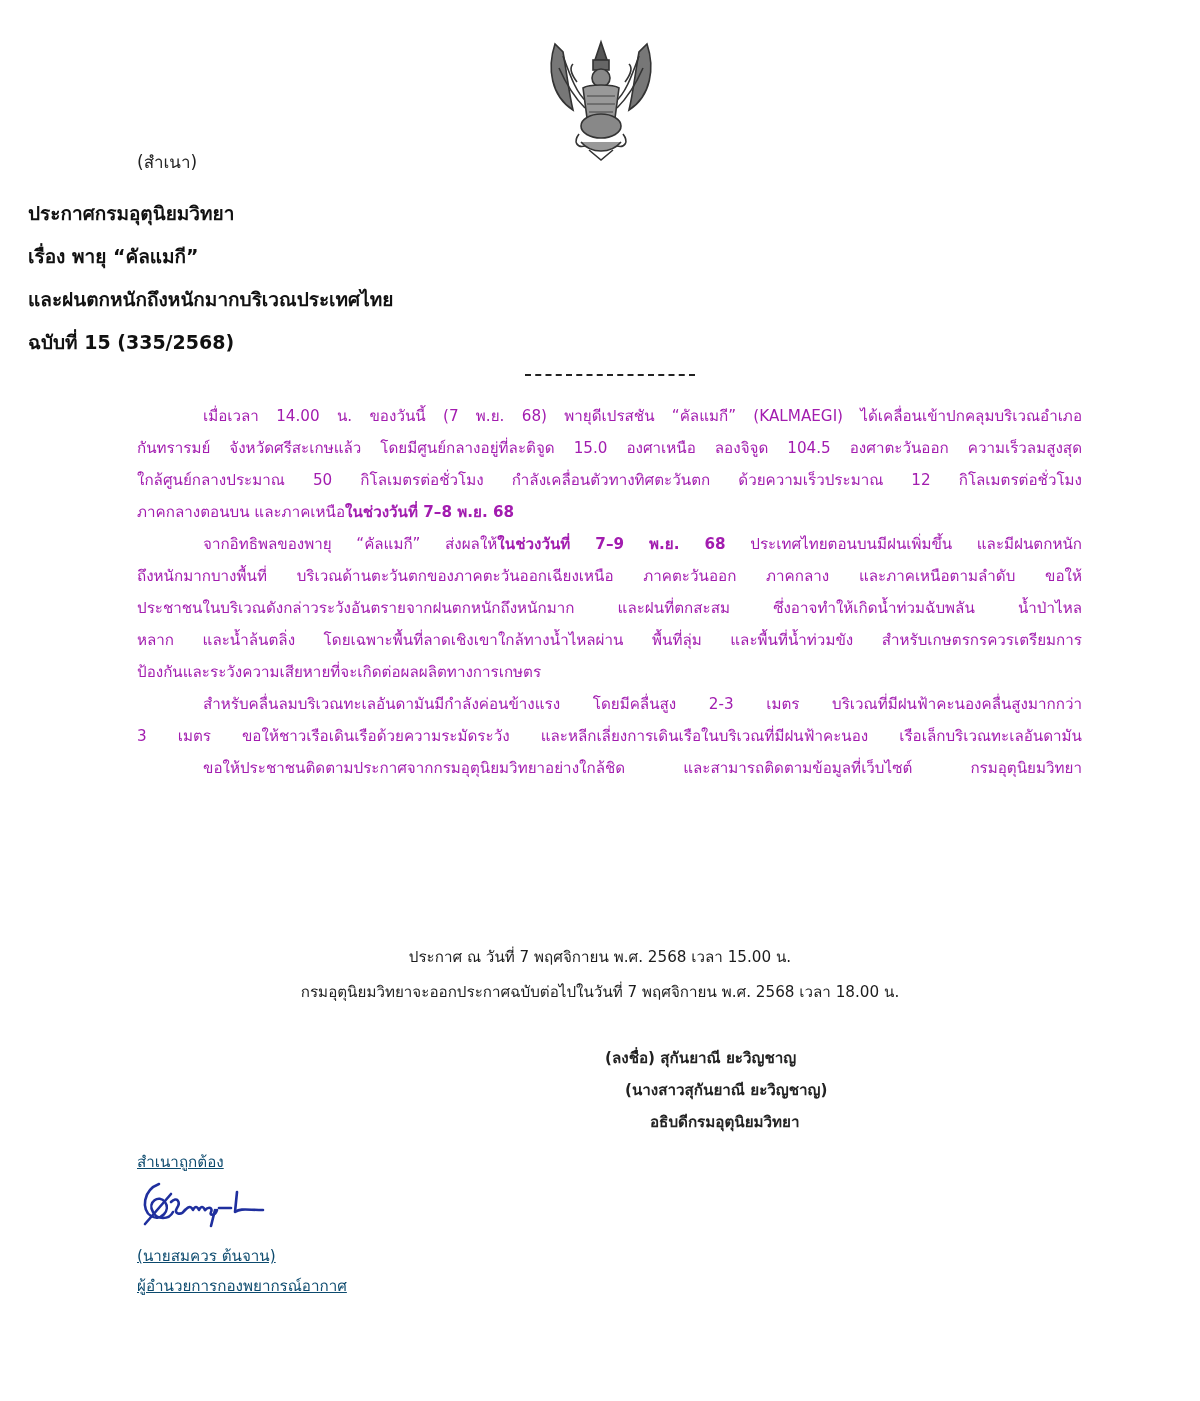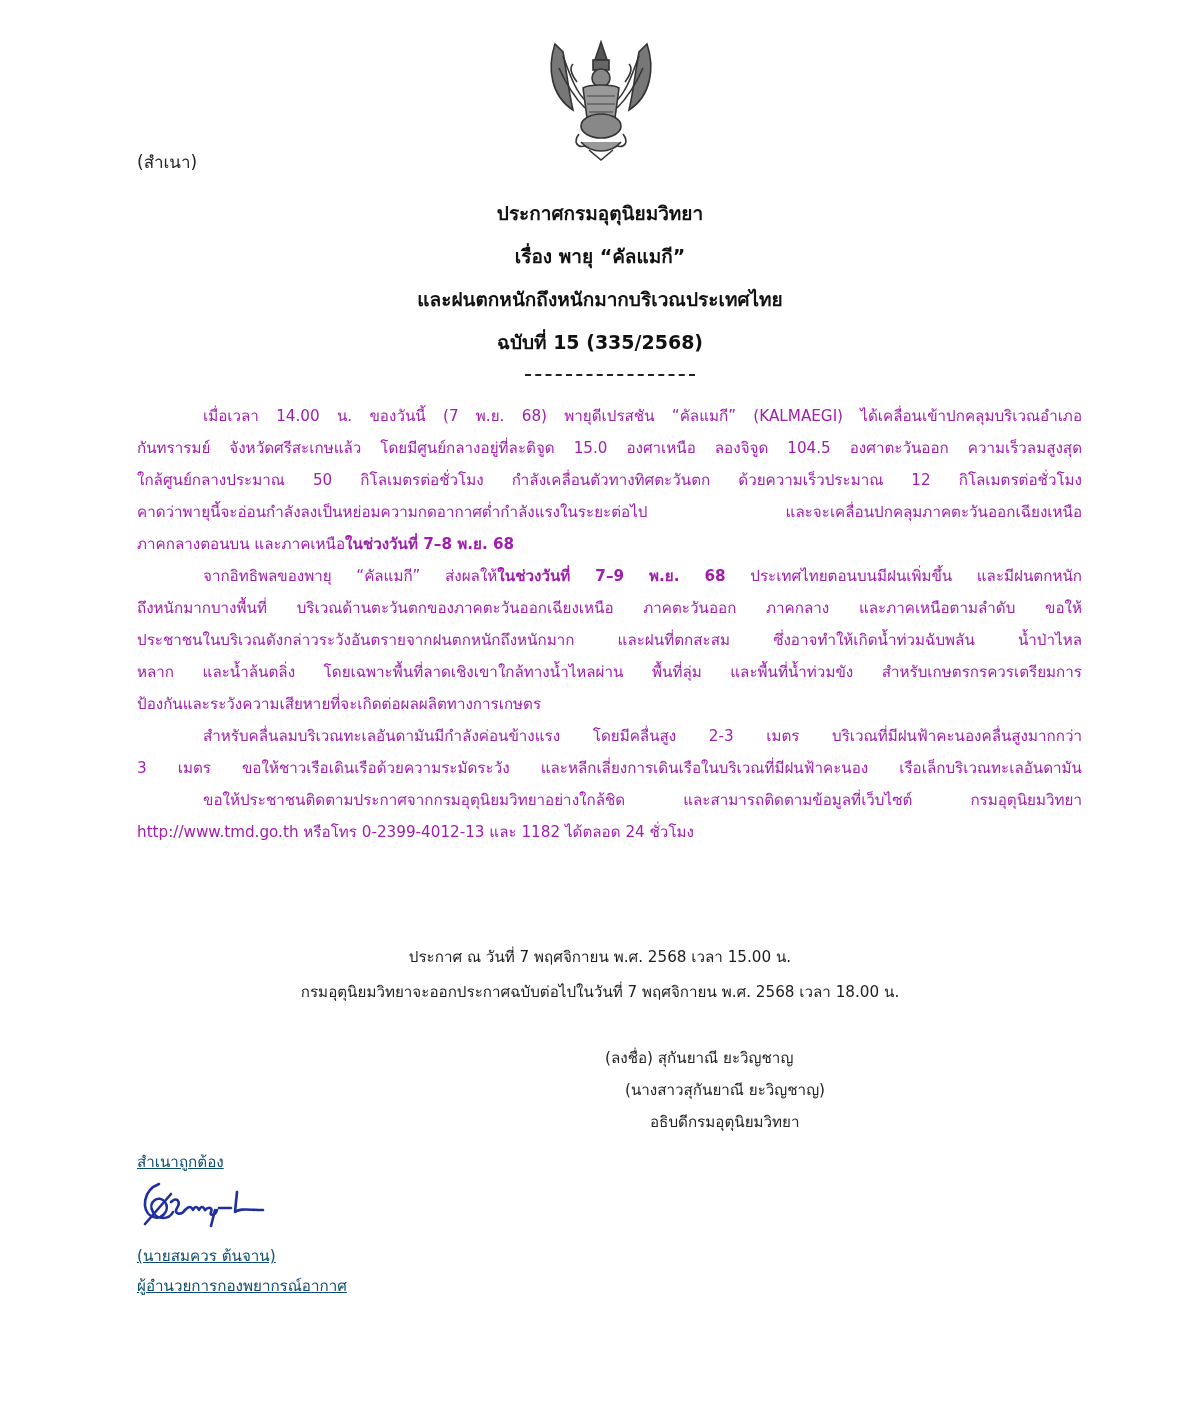--- a/index.html
+++ b/index.html
@@ -17,22 +17,23 @@
       position: absolute; left: 543px; top: 38px; width: 116px; height: 124px;
     }
     .emblem svg { width: 100%; height: 100%; display: block; }
 
     .copy-label {
       position: absolute; left: 137px; top: 148px;
       font-size: 17px; color: #222;
     }
 
     .title-block {
-      position: absolute; left: 0; width: 1200px; text-align: center;
+      position: absolute; left: 0; width: 1200px; 
       top: 192px;
+      padding-left: 28px;
     }
     .title-line {
       font-size: 19px; font-weight: bold; color: #111;
       height: 43px; line-height: 43px;
     }
     .divider {
       position: absolute; left: 525px; top: 374px; width: 170px;
       border-top: 2px dashed #222; height: 0;
     }
 
@@ -52,21 +53,21 @@
     .announce {
       position: absolute; left: 0; width: 1200px; text-align: center; top: 940px;
     }
     .announce .aline {
       font-size: 15.2px; height: 35px; line-height: 35px; color: #1c1c1c;
     }
 
     .signer {
       position: absolute; left: 600px; top: 1042px; width: 300px;
     }
-    .signer .sline { font-size: 15.2px; height: 32px; line-height: 32px; color: #222; white-space: nowrap; }
+    .signer .sline { font-size: 15.2px; height: 32px; line-height: 32px; color: #222; white-space: nowrap; font-weight: bold; }
     .signer .s1 { padding-left: 5px; }
     .signer .s2 { padding-left: 25px; }
     .signer .s3 { padding-left: 50px; }
 
     .certify {
       position: absolute; left: 137px; top: 1148px; width: 300px;
     }
     .certify .cline { font-size: 15.2px; height: 28px; line-height: 28px; color: #0c4a6e; white-space: nowrap; text-decoration: underline; }
     .signature {
       width: 130px; height: 48px; margin: 4px 0 8px 0;
@@ -116,34 +117,32 @@
     <div class="title-line">และฝนตกหนักถึงหนักมากบริเวณประเทศไทย</div>
     <div class="title-line">ฉบับที่ 15 (335/2568)</div>
   </div>
   <div class="divider"></div>
 
   <div class="body">
 
     <div class="line indent">เมื่อเวลา 14.00 น. ของวันนี้ (7 พ.ย. 68) พายุดีเปรสชัน “คัลแมกี” (KALMAEGI) ได้เคลื่อนเข้าปกคลุมบริเวณอำเภอ</div>
     <div class="line">กันทรารมย์ จังหวัดศรีสะเกษแล้ว โดยมีศูนย์กลางอยู่ที่ละติจูด 15.0 องศาเหนือ ลองจิจูด 104.5 องศาตะวันออก ความเร็วลมสูงสุด</div>
     <div class="line">ใกล้ศูนย์กลางประมาณ 50 กิโลเมตรต่อชั่วโมง กำลังเคลื่อนตัวทางทิศตะวันตก ด้วยความเร็วประมาณ 12 กิโลเมตรต่อชั่วโมง</div>
-    <div class="line">คาดว่าพายุนี้จะอ่อนกำลังลงเป็นหย่อมความกดอากาศต่ำกำลังแรงในระยะต่อไป และจะเคลื่อนปกคลุมภาคตะวันออกเฉียงเหนือ</div>
     <div class="line last"><span>ภาคกลางตอนบน และภาคเหนือ</span><span class="bold">ในช่วงวันที่ 7–8 พ.ย. 68</span></div>
 
     <div class="line indent"><span>จากอิทธิพลของพายุ “คัลแมกี” ส่งผลให้</span><span class="bold">ในช่วงวันที่ 7–9 พ.ย. 68</span><span> ประเทศไทยตอนบนมีฝนเพิ่มขึ้น และมีฝนตกหนัก</span></div>
     <div class="line">ถึงหนักมากบางพื้นที่ บริเวณด้านตะวันตกของภาคตะวันออกเฉียงเหนือ ภาคตะวันออก ภาคกลาง และภาคเหนือตามลำดับ ขอให้</div>
     <div class="line">ประชาชนในบริเวณดังกล่าวระวังอันตรายจากฝนตกหนักถึงหนักมาก และฝนที่ตกสะสม ซึ่งอาจทำให้เกิดน้ำท่วมฉับพลัน น้ำป่าไหล</div>
     <div class="line">หลาก และน้ำล้นตลิ่ง โดยเฉพาะพื้นที่ลาดเชิงเขาใกล้ทางน้ำไหลผ่าน พื้นที่ลุ่ม และพื้นที่น้ำท่วมขัง สำหรับเกษตรกรควรเตรียมการ</div>
     <div class="line last">ป้องกันและระวังความเสียหายที่จะเกิดต่อผลผลิตทางการเกษตร</div>
 
     <div class="line indent">สำหรับคลื่นลมบริเวณทะเลอันดามันมีกำลังค่อนข้างแรง โดยมีคลื่นสูง 2-3 เมตร บริเวณที่มีฝนฟ้าคะนองคลื่นสูงมากกว่า</div>
     <div class="line">3 เมตร ขอให้ชาวเรือเดินเรือด้วยความระมัดระวัง และหลีกเลี่ยงการเดินเรือในบริเวณที่มีฝนฟ้าคะนอง เรือเล็กบริเวณทะเลอันดามัน</div>
 
     <div class="line indent">ขอให้ประชาชนติดตามประกาศจากกรมอุตุนิยมวิทยาอย่างใกล้ชิด และสามารถติดตามข้อมูลที่เว็บไซต์ กรมอุตุนิยมวิทยา</div>
-    <div class="line last">http://www.tmd.go.th หรือโทร 0-2399-4012-13 และ 1182 ได้ตลอด 24 ชั่วโมง</div>
   </div>
 
   <div class="announce">
     <div class="aline">ประกาศ ณ วันที่ 7 พฤศจิกายน พ.ศ. 2568 เวลา 15.00 น.</div>
     <div class="aline">กรมอุตุนิยมวิทยาจะออกประกาศฉบับต่อไปในวันที่ 7 พฤศจิกายน พ.ศ. 2568 เวลา 18.00 น.</div>
   </div>
 
   <div class="signer">
     <div class="sline s1">(ลงชื่อ) สุกันยาณี ยะวิญชาญ</div>
     <div class="sline s2">(นางสาวสุกันยาณี ยะวิญชาญ)</div>

